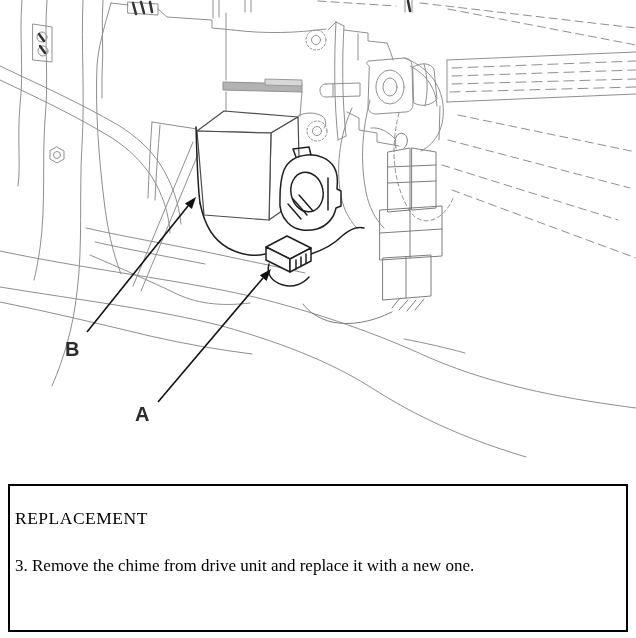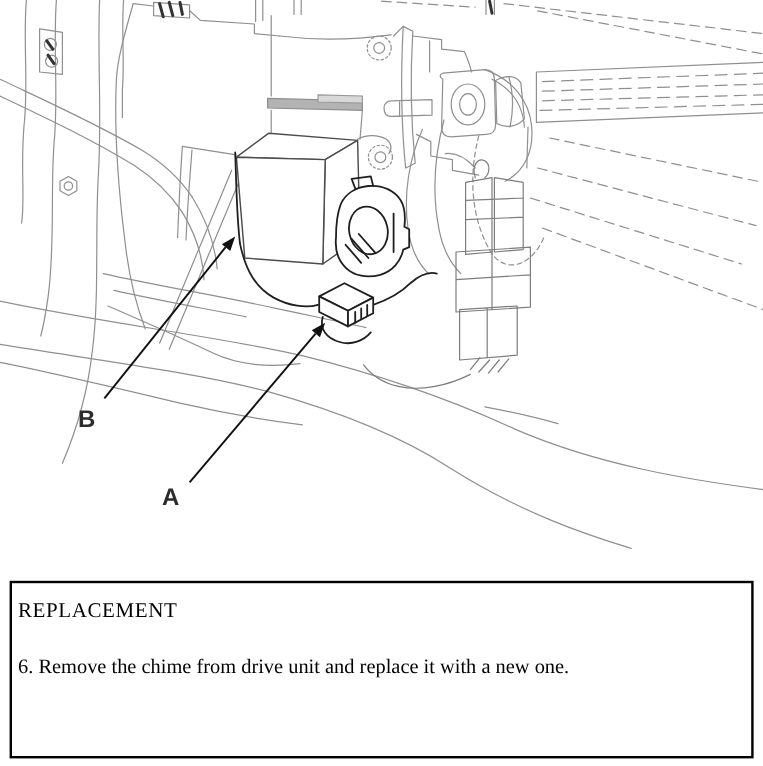--- a/index.html
+++ b/index.html
@@ -20,21 +20,21 @@
   .fillbar1{fill:#b3b3b3;stroke:#8f8f8f;stroke-width:1;}
   .fillbar2{fill:#d8d8d8;stroke:#9a9a9a;stroke-width:1;}
   .arrow{stroke:var(--c-arrow,#111);stroke-width:1.6;fill:none;}
   .head{fill:var(--c-arrow,#111);stroke:none;}
   .lbl{font:700 20px "Liberation Sans",sans-serif;fill:#2c2c2c;}
 
   
   .panel{
     position:absolute;left:8px;top:484px;width:620px;height:148px;
     box-sizing:border-box;border:2px solid var(--c-panel_border,#000);
-    padding:10px 8px 0 5px;background:#fff;color:var(--c-text,#000);
+    padding:20px 8px 0 5px;background:#fff;color:var(--c-text,#000);
   }
   .panel-title{font-size:17.5px;letter-spacing:.5px;margin:2px 0 24px 0;}
   .step{font-size:17px;line-height:26px;margin:0;white-space:pre;}
   .step-gap{margin-top:18px;}
 </style>
 </head>
 <body>
 
 <div class="stage">
 
@@ -156,16 +156,16 @@
     </g>
     <g>
       <path class="arrow" d="M158,402 L263,278"></path>
       <polygon class="head" points="271,269 266.6,281 259.8,275.2"></polygon>
       <text class="lbl" x="135" y="421">A</text>
     </g>
   </svg>
 
   <div class="panel">
     <div class="panel-title">REPLACEMENT</div>
-    <p class="step step-gap">6. Remove the chime from drive unit and replace it with a new one.</p>
+    <p class="step step-gap">3. Remove the chime from drive unit and replace it with a new one.</p>
   </div>
 
 </div>
 
 </body></html>

